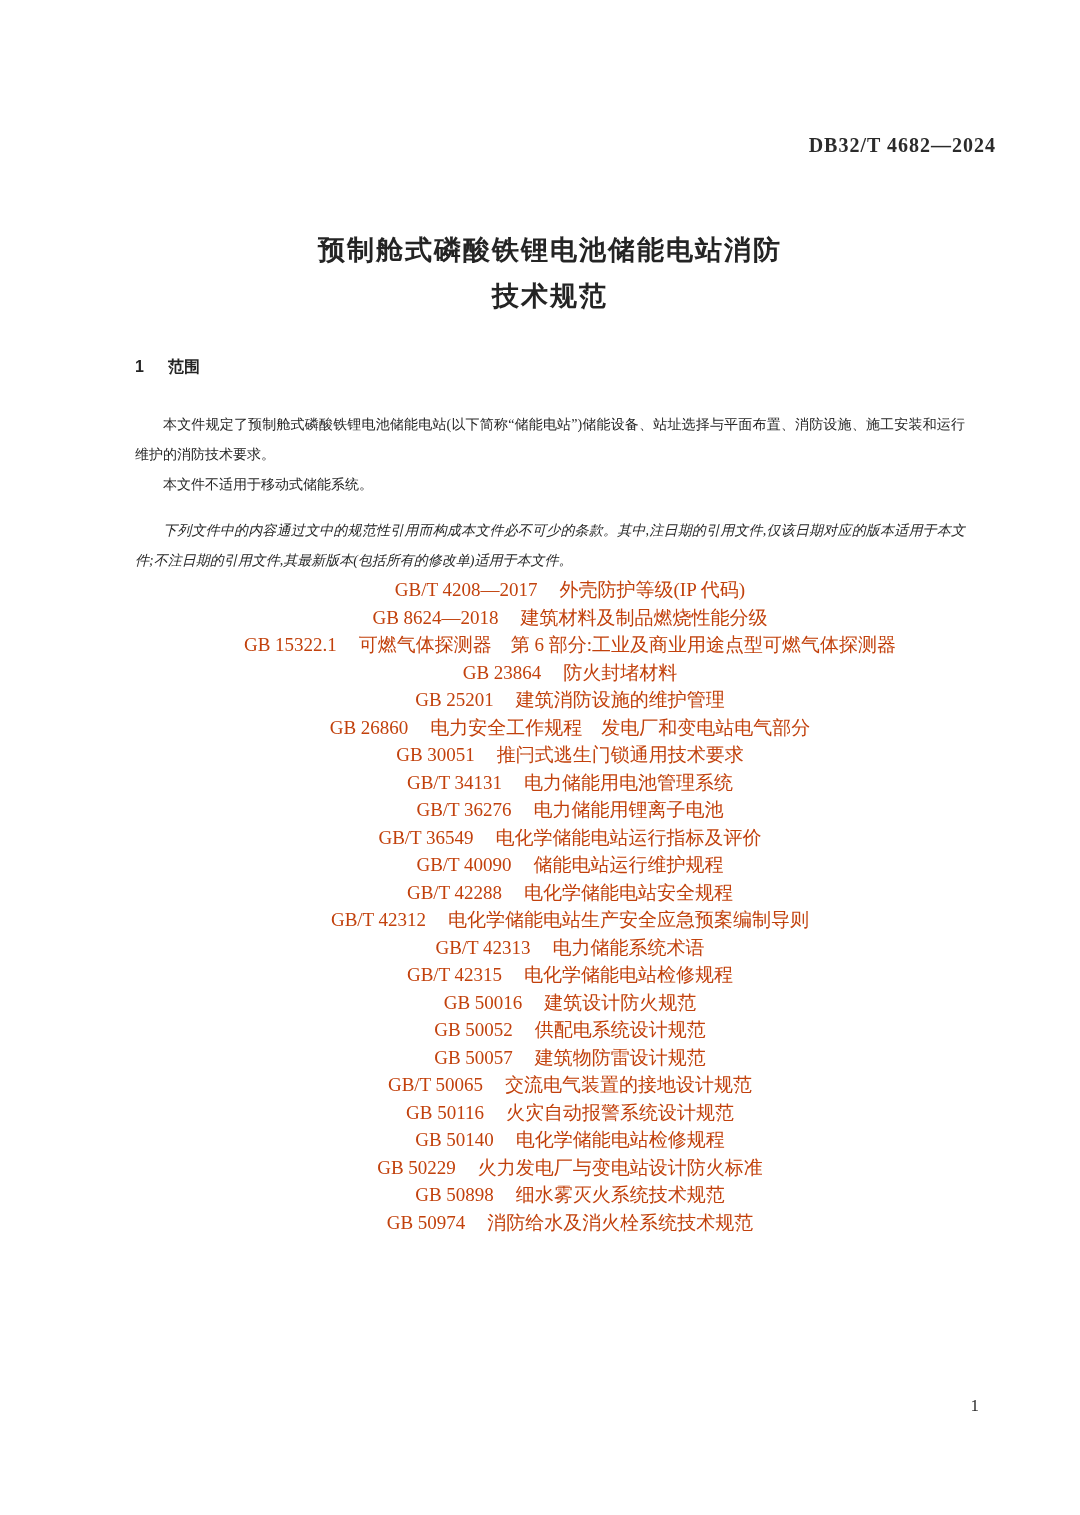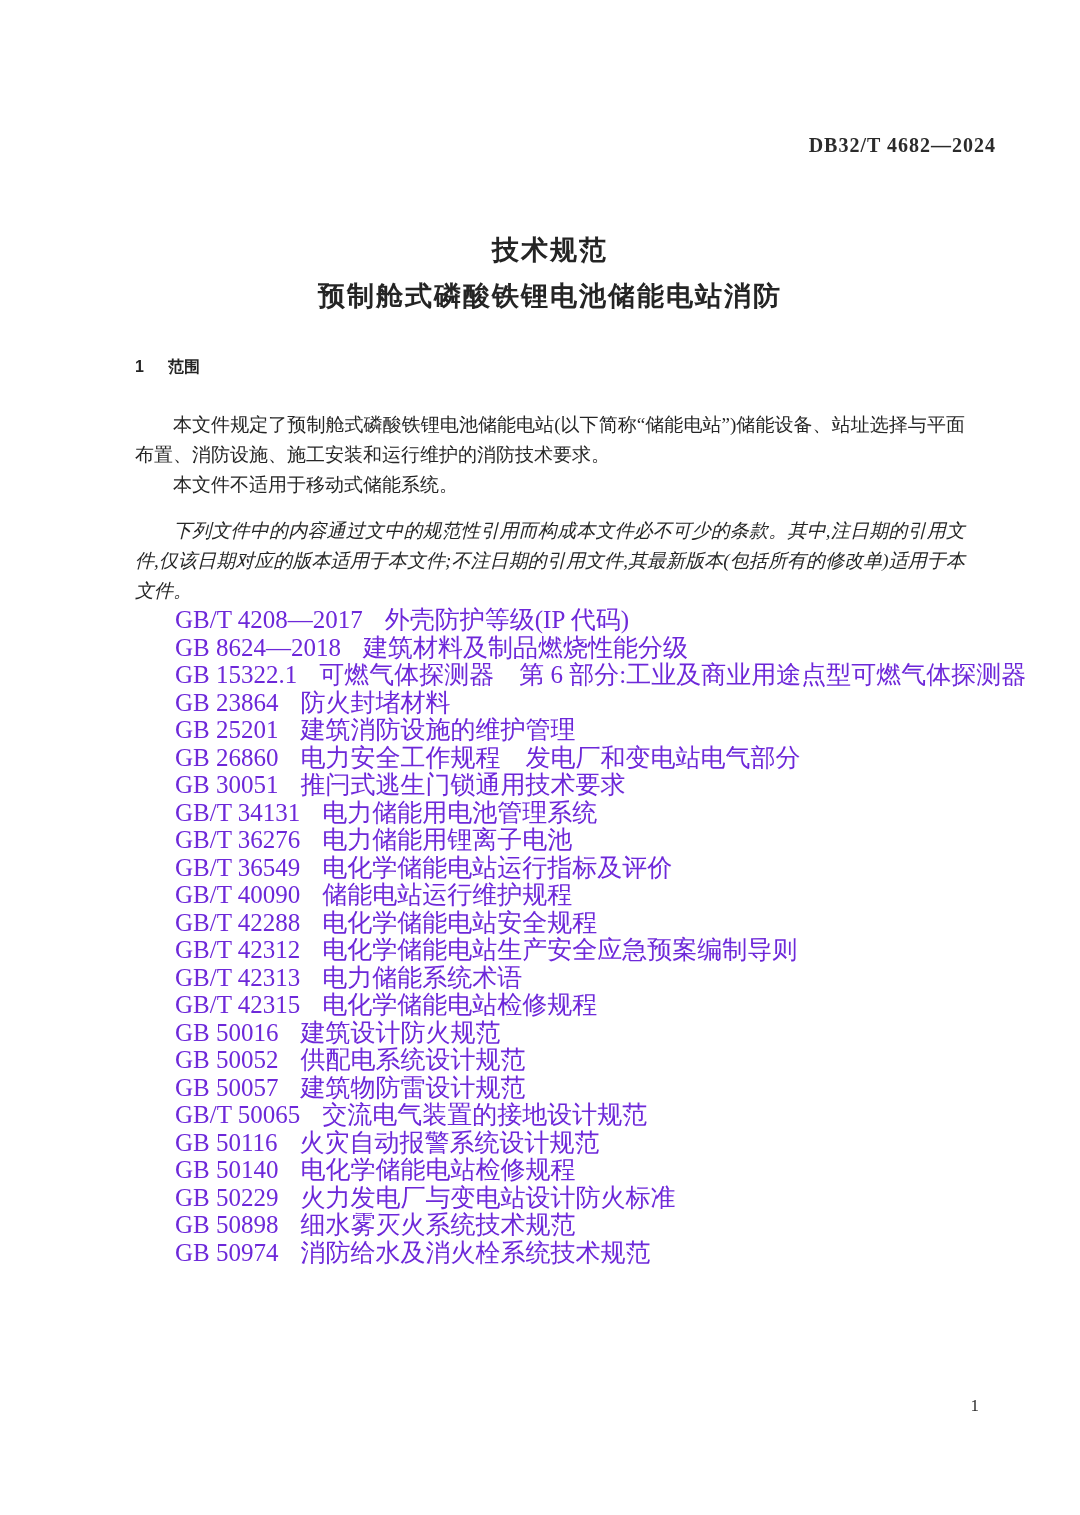--- a/index.html
+++ b/index.html
@@ -49,57 +49,58 @@
     font-size: 16px;
     line-height: 30px;
     color: #242424;
   }
   .section-heading.second { margin-top: 22px; }
   .sec-num { margin-right: 24px; }
   .para-group { margin-top: 28px; }
   .para-group.tight { margin-top: 16px; font-style: italic; }
   .para {
     margin: 0;
-    font-size: 19px;
+    font-size: 14px;
     line-height: 30px;
     text-indent: 2em;
     text-align: justify;
     color: #262626;
   }
   .ref-list {
     padding-left: 40px;
     margin-top: 0;
   }
   .ref-line {
-    font-size: 25px;
+    font-size: 19px;
     line-height: 27.5px;
     white-space: nowrap;
-    color: #6d28d9;
+    color: #c2410c;
+    text-align: center;
   }
   .ref-code { margin-right: 22px; }
   .page-number {
     position: absolute;
     top: 1396px;
     right: 133px;
     font-size: 17px;
     color: #2b2b2b;
   }
 </style>
 </head>
 <body>
 
 <div class="page">
 
   <div class="doc-number">DB32/T 4682—2024</div>
 
   <div class="content">
 
     <h1 class="title">
+      <span class="title-line">预制舱式磷酸铁锂电池储能电站消防</span>
       <span class="title-line">技术规范</span>
-      <span class="title-line">预制舱式磷酸铁锂电池储能电站消防</span>
     </h1>
 
     <h2 class="section-heading">
       <span class="sec-num">1</span><span class="sec-title">范围</span>
     </h2>
 
     <div class="para-group">
         <p class="para">本文件规定了预制舱式磷酸铁锂电池储能电站(以下简称“储能电站”)储能设备、站址选择与平面布置、消防设施、施工安装和运行维护的消防技术要求。</p>
         <p class="para">本文件不适用于移动式储能系统。</p>
       </div>

